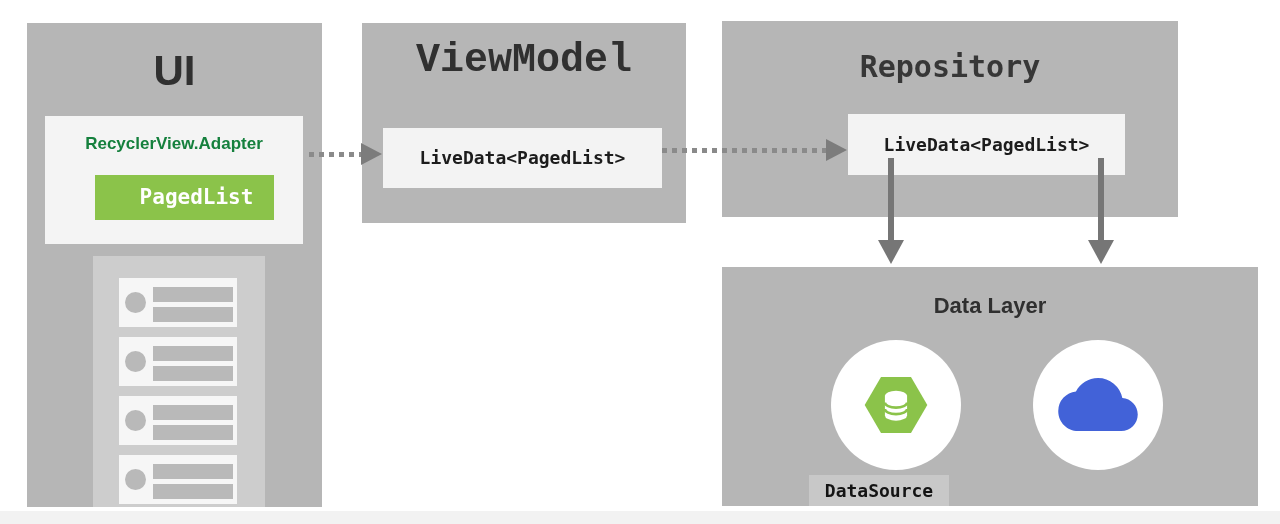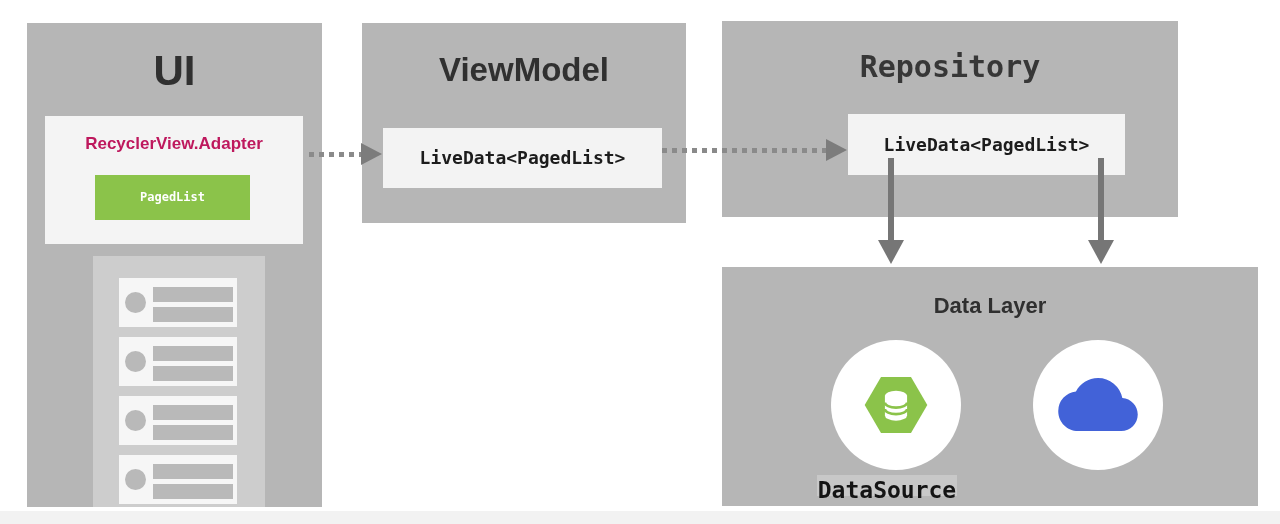--- a/index.html
+++ b/index.html
@@ -6,52 +6,52 @@
   #stage{position:relative;width:1280px;height:524px;background:#ffffff;overflow:hidden;
          font-family:"Liberation Sans",sans-serif;}
   .gray-box{position:absolute;background:#b6b6b6;}
   #ui-box{left:27px;top:23px;width:295px;height:484px;}
   #vm-box{left:362px;top:23px;width:324px;height:200px;}
   #repo-box{left:722px;top:21px;width:456px;height:196px;}
   #data-box{left:722px;top:267px;width:536px;height:239px;}
 
   .box-title{position:absolute;left:0;width:100%;text-align:center;font-weight:bold;color:#303030;}
   #ui-title{top:24px;font-size:42px;}
-  #vm-title{top:28px;font-size:33px;}
+  #vm-title{top:15px;font-size:40px;font-family:Liberation Mono, monospace;}
   #repo-title{top:28px;font-size:30px;font-family:"DejaVu Sans Mono",monospace;color:#373737;}
   #data-title{top:26px;font-size:22px;}
 
   .mono{font-family:"DejaVu Sans Mono",monospace;font-weight:bold;}
 
   
   #adapter-panel{position:absolute;left:18px;top:93px;width:258px;height:128px;background:#f4f4f4;}
   #adapter-label{position:absolute;left:0;top:18px;width:100%;text-align:center;
-                 font-size:17px;font-weight:bold;color:#be185d;}
+                 font-size:17px;font-weight:bold;color:#15803d;}
   #pagedlist-badge{position:absolute;left:50px;top:59px;width:155px;height:45px;background:#8bc34a;
-                   color:#fff;font-size:12px;text-align:center;line-height:45px;}
+                   color:#fff;font-size:21px;text-align:center;line-height:45px;padding-left:24px;}
   #list-panel{position:absolute;left:66px;top:233px;width:172px;height:251px;background:#cdcdcd;overflow:hidden;}
   .card{position:absolute;left:26px;width:118px;height:49px;background:#f6f6f6;}
   .card .avatar{position:absolute;left:6px;top:14px;width:21px;height:21px;border-radius:50%;background:#b9b9b9;}
   .card .line1{position:absolute;left:34px;top:9px;width:80px;height:15px;background:#b9b9b9;}
   .card .line2{position:absolute;left:34px;top:29px;width:80px;height:15px;background:#b9b9b9;}
 
   
   .livedata-chip{position:absolute;background:#f3f3f3;color:#1c1c1c;font-size:18px;text-align:center;}
   #vm-livedata{left:21px;top:105px;width:279px;height:60px;line-height:60px;}
   #repo-livedata{left:126px;top:93px;width:277px;height:61px;line-height:61px;}
 
   
   .source-circle{position:absolute;top:73px;width:130px;height:130px;border-radius:50%;background:#ffffff;}
   #db-circle{left:109px;}
   #net-circle{left:311px;}
   .circle-icon{position:absolute;}
   #db-icon{left:32px;top:35px;}
   #cloud-icon{left:25px;top:38px;}
-  #datasource-label{position:absolute;left:95px;top:208px;width:140px;height:21px;background:#c8c8c8;
-                    font-size:23px;color:#141414;text-align:center;line-height:31px;z-index:3;}
+  #datasource-label{position:absolute;left:87px;top:208px;width:140px;height:31px;background:#c8c8c8;
+                    font-size:18px;color:#141414;text-align:center;line-height:31px;z-index:3;}
 
   
   .dotted-arrow{position:absolute;display:flex;align-items:center;z-index:6;}
   .dashes{height:5px;background:repeating-linear-gradient(90deg,#8a8a8a 0,#8a8a8a 5px,transparent 5px,transparent 10px);}
   .dot-head{width:0;height:0;border-top:11px solid transparent;border-bottom:11px solid transparent;
             border-left:21px solid #7c7c7c;}
   #arrow-ui-vm{left:309px;top:143px;}
   #arrow-ui-vm .dashes{width:52px;}
   #arrow-vm-repo{left:662px;top:139px;}
   #arrow-vm-repo .dashes{width:164px;}

